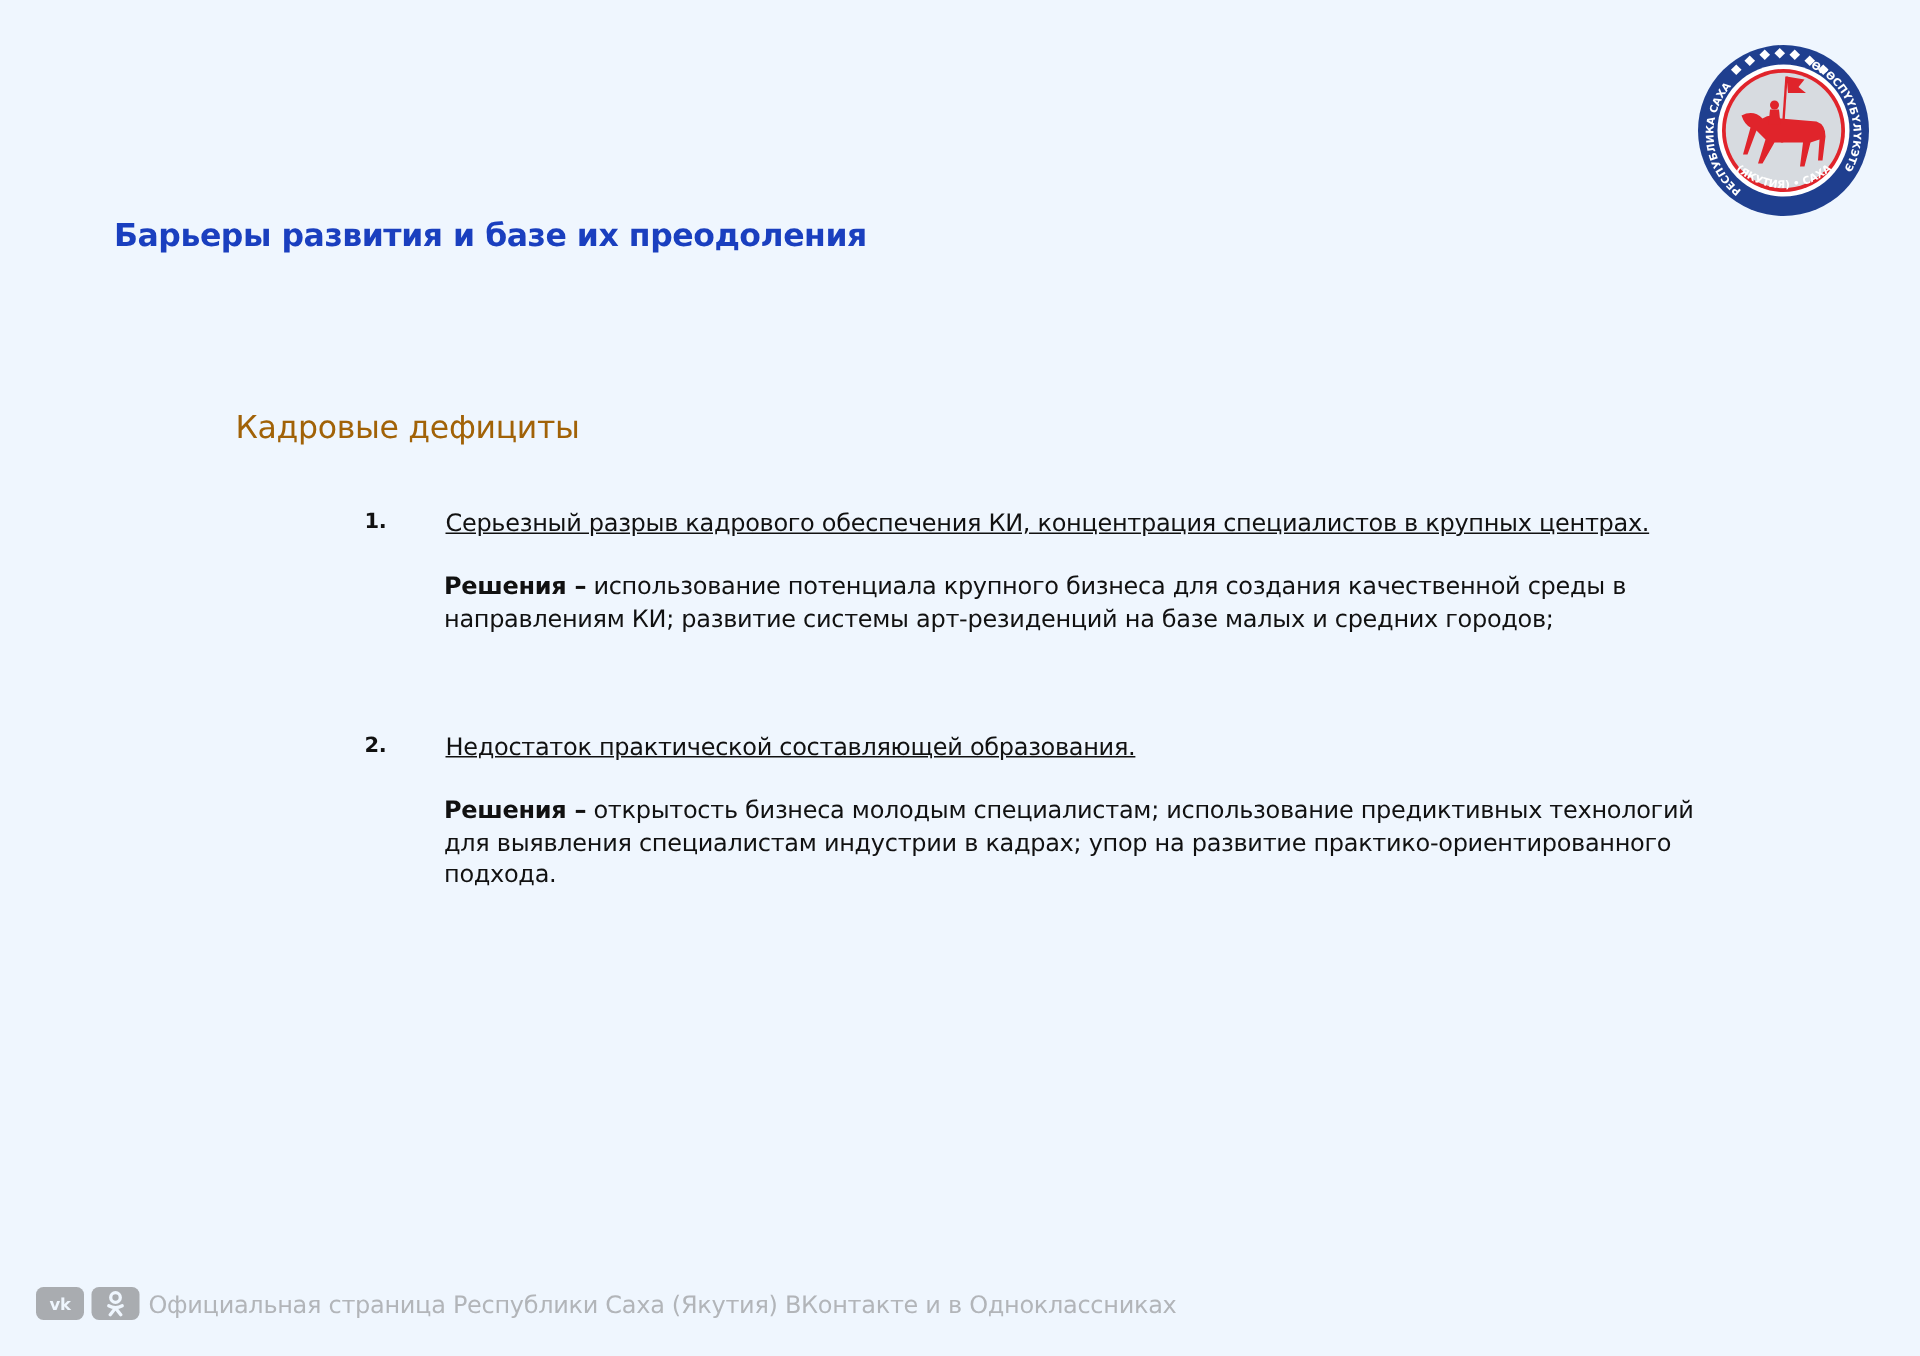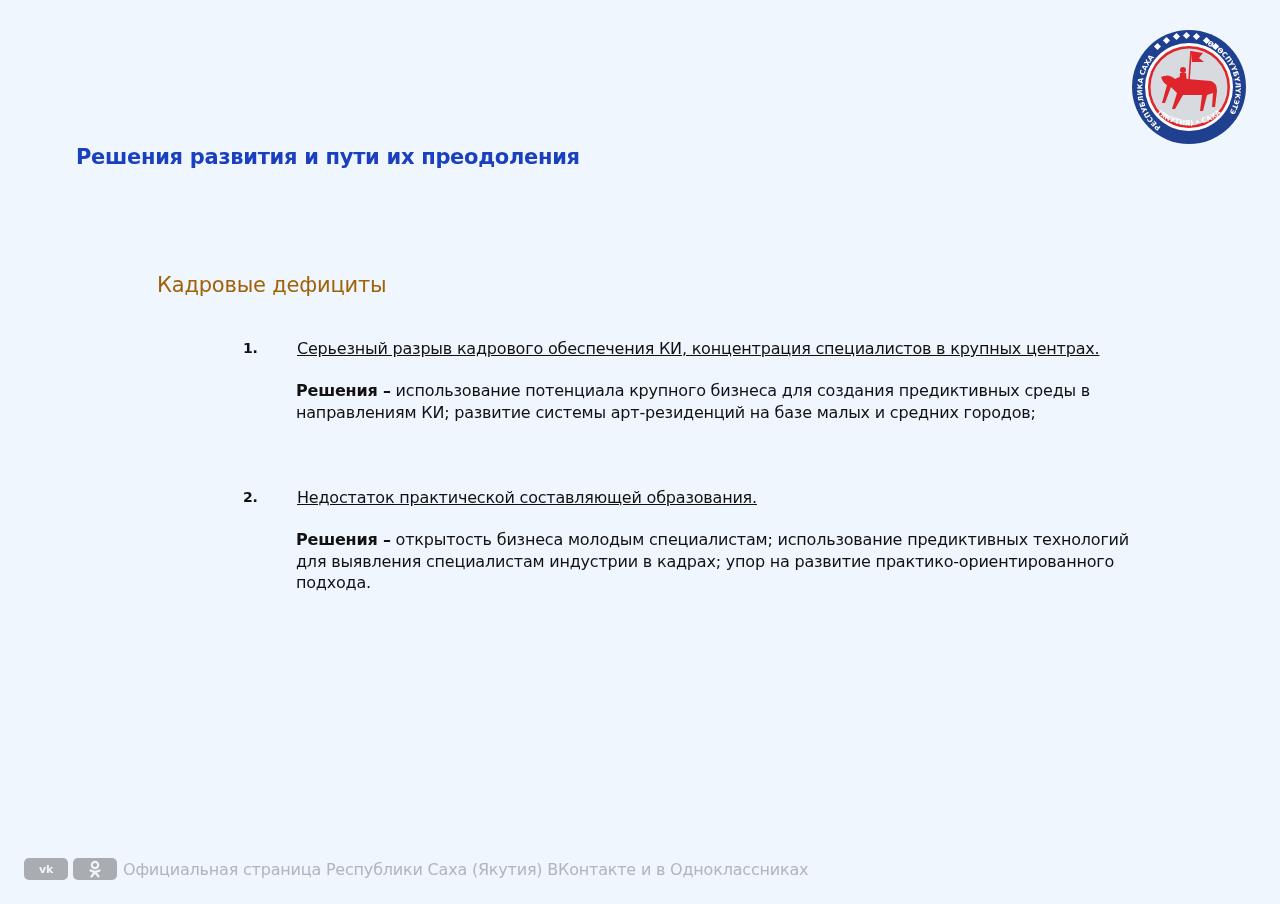--- a/index.html
+++ b/index.html
@@ -85,40 +85,40 @@
       top: 858px;
       display: flex;
       align-items: center;
       gap: 5px;
       color: #b2b5b9;
       font-size: 16px;
       letter-spacing: -0.2px;
       white-space: nowrap;
     }
     .social-icon {
-      width: 44px;
+      width: 32px;
       height: 22px;
       border-radius: 5px;
       background: #a9acb0;
       display: inline-flex;
       align-items: center;
       justify-content: center;
       color: #eff6fe;
       font-weight: bold;
       font-size: 11px;
       font-family: "DejaVu Sans", sans-serif;
     }
     .footer-text { margin-left: 1px; }
   </style>
 </head>
 <body>
 
 <div>
 
-  <div class="slide-title">Решения развития и пути их преодоления</div>
+  <div class="slide-title">Барьеры развития и базе их преодоления</div>
 
   <div class="emblem">
     <svg width="116" height="116" viewBox="0 0 116 116">
       <circle cx="58" cy="58" r="57" fill="#1f3f8f"></circle>
       <circle cx="58" cy="58" r="44" fill="#ffffff"></circle>
       <circle cx="58" cy="58" r="41" fill="#e0242b"></circle>
       <circle cx="58" cy="58" r="38.5" fill="#d7dbe0"></circle>
 
       <g fill="#ffffff">
         <rect x="24" y="15" width="5" height="5" transform="rotate(45 26.5 17.5)"></rect>
@@ -154,21 +154,21 @@
       </g>
     </svg>
   </div>
 
   <div class="section-title">Кадровые дефициты</div>
 
   <div class="item item1">
     <span class="item-num">1.</span>
     <span class="item-head">Серьезный разрыв кадрового обеспечения КИ, концентрация специалистов в крупных центрах.</span>
     <div class="item-solution">
-      <span class="sol-line"><span class="sol-label">Решения –</span><span> использование потенциала крупного бизнеса для создания предиктивных среды в</span></span>
+      <span class="sol-line"><span class="sol-label">Решения –</span><span> использование потенциала крупного бизнеса для создания качественной среды в</span></span>
       <span class="sol-line">направлениям КИ; развитие системы арт-резиденций на базе малых и средних городов;</span>
     </div>
   </div>
 
   <div class="item item2">
     <span class="item-num">2.</span>
     <span class="item-head">Недостаток практической составляющей образования.</span>
     <div class="item-solution">
       <span class="sol-line"><span class="sol-label">Решения –</span><span> открытость бизнеса молодым специалистам; использование предиктивных технологий</span></span>
       <span class="sol-line">для выявления специалистам индустрии в кадрах; упор на развитие практико-ориентированного</span>

